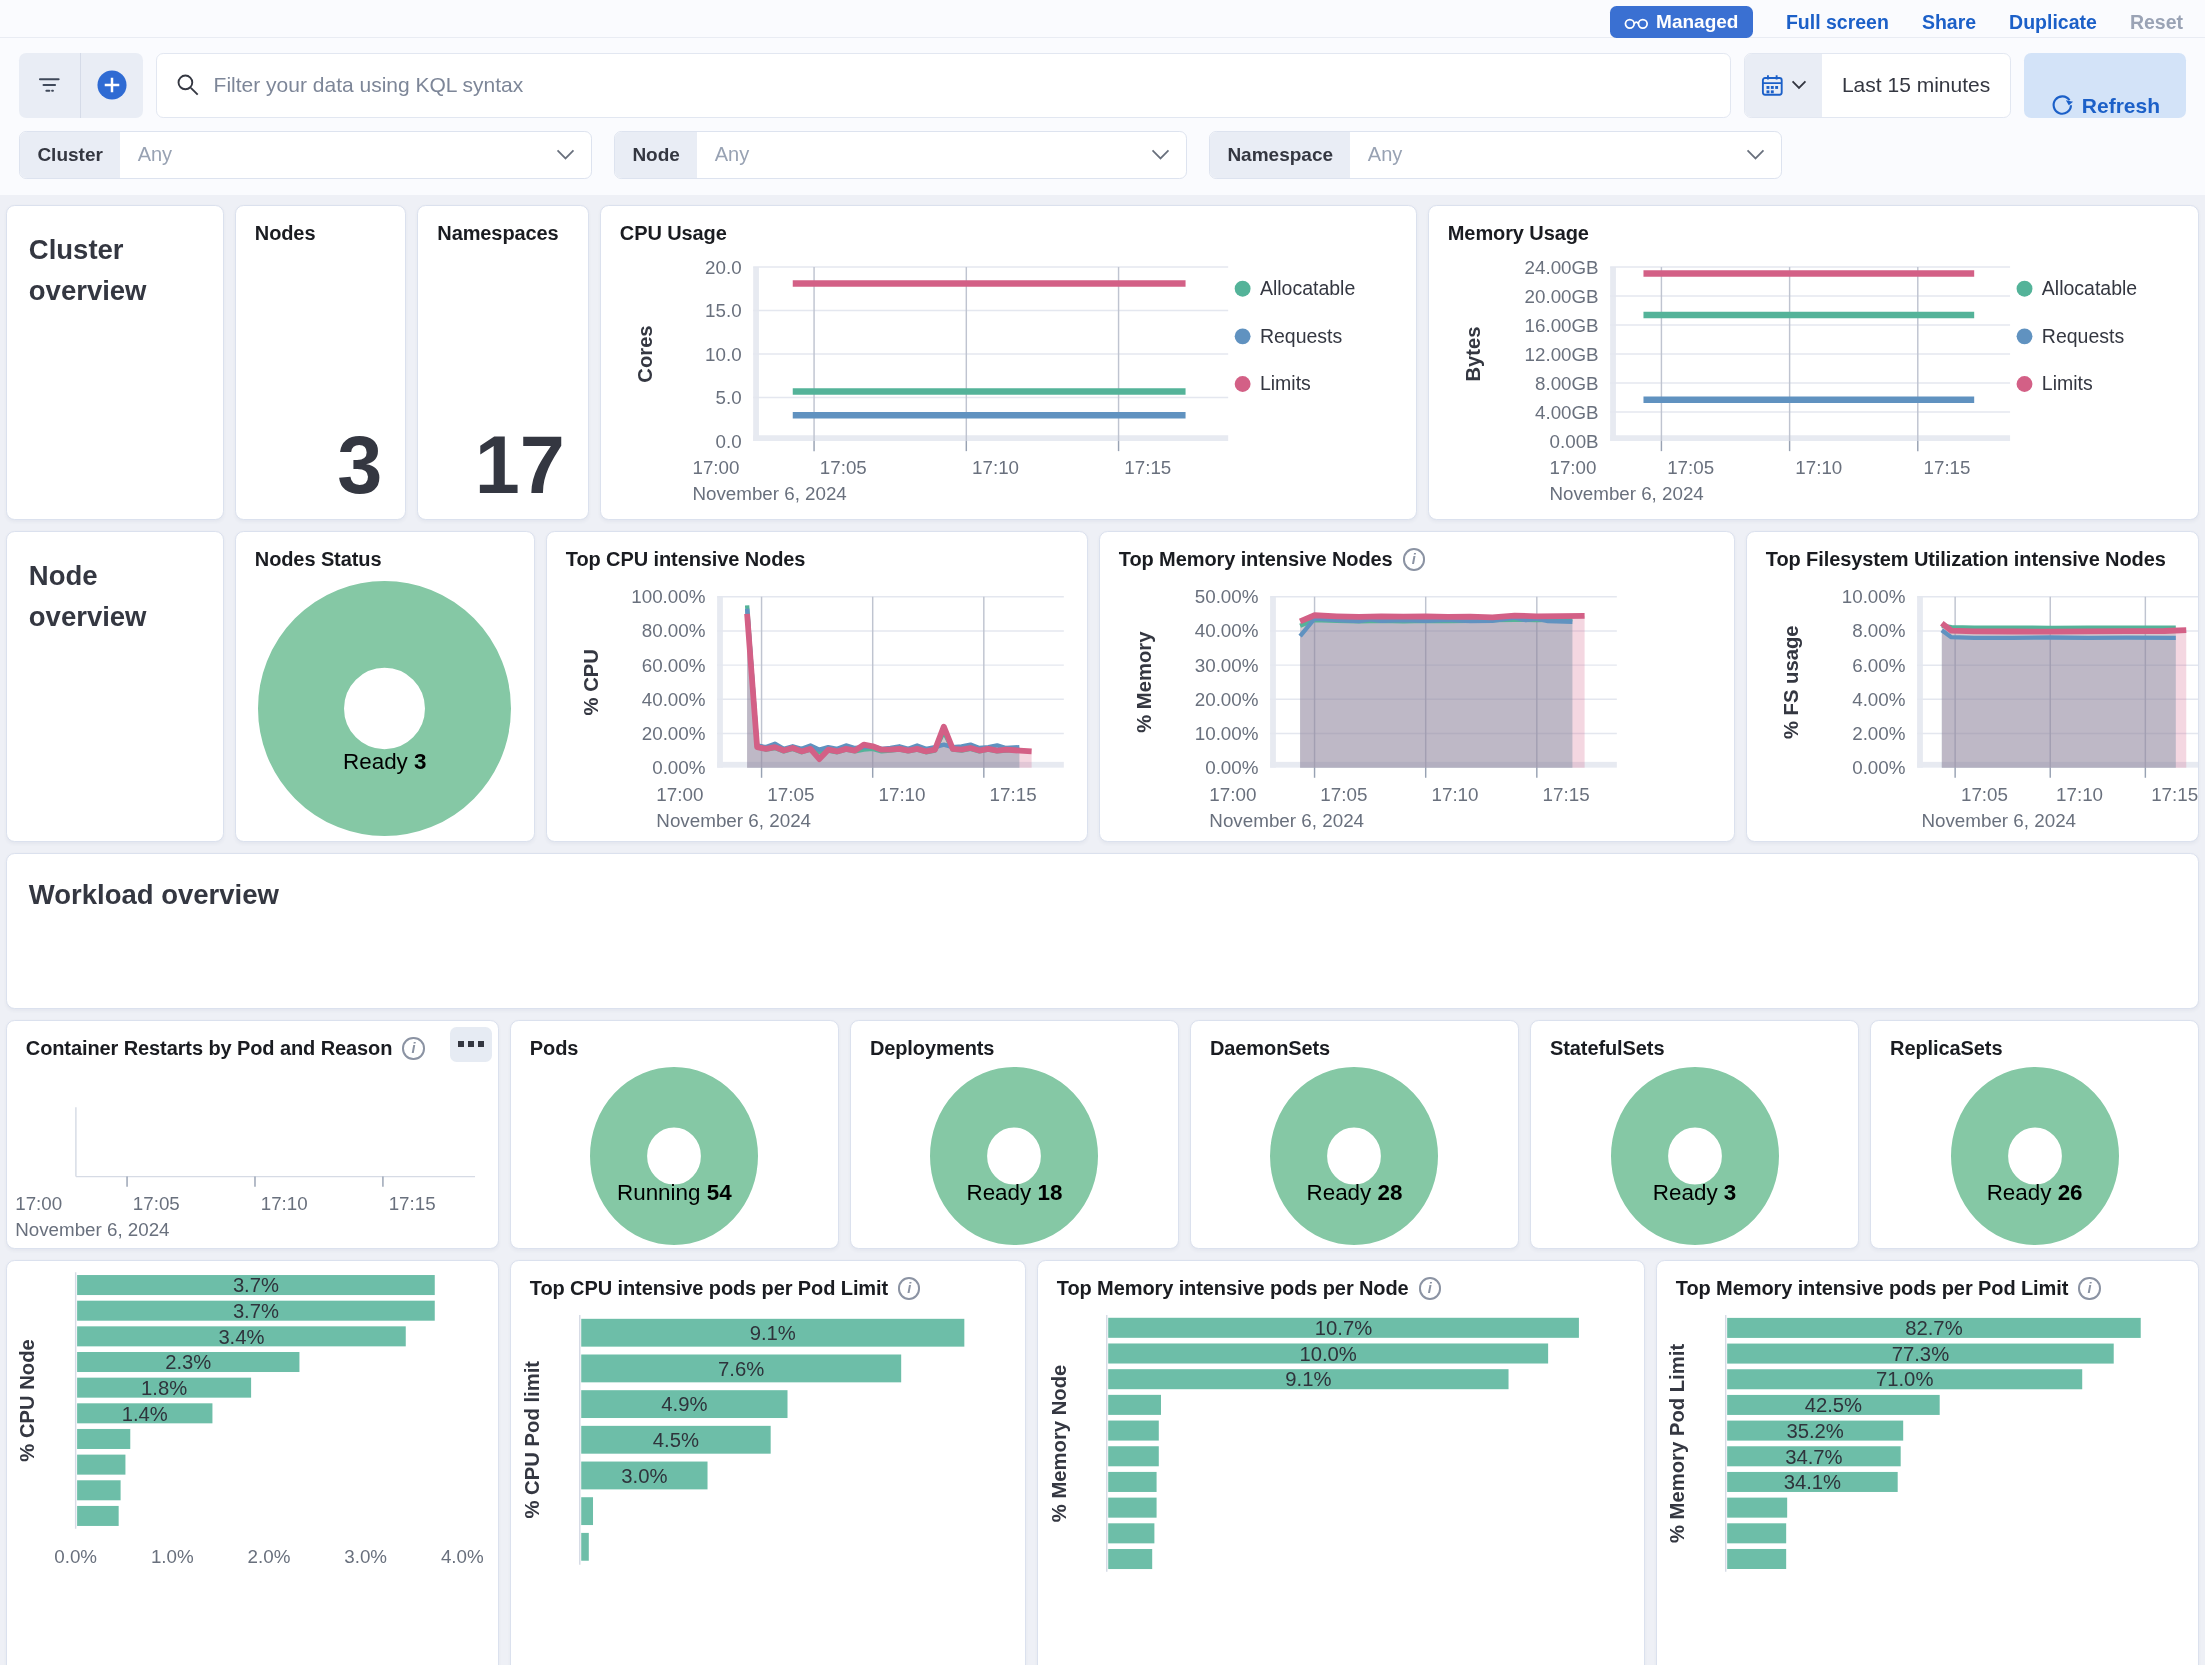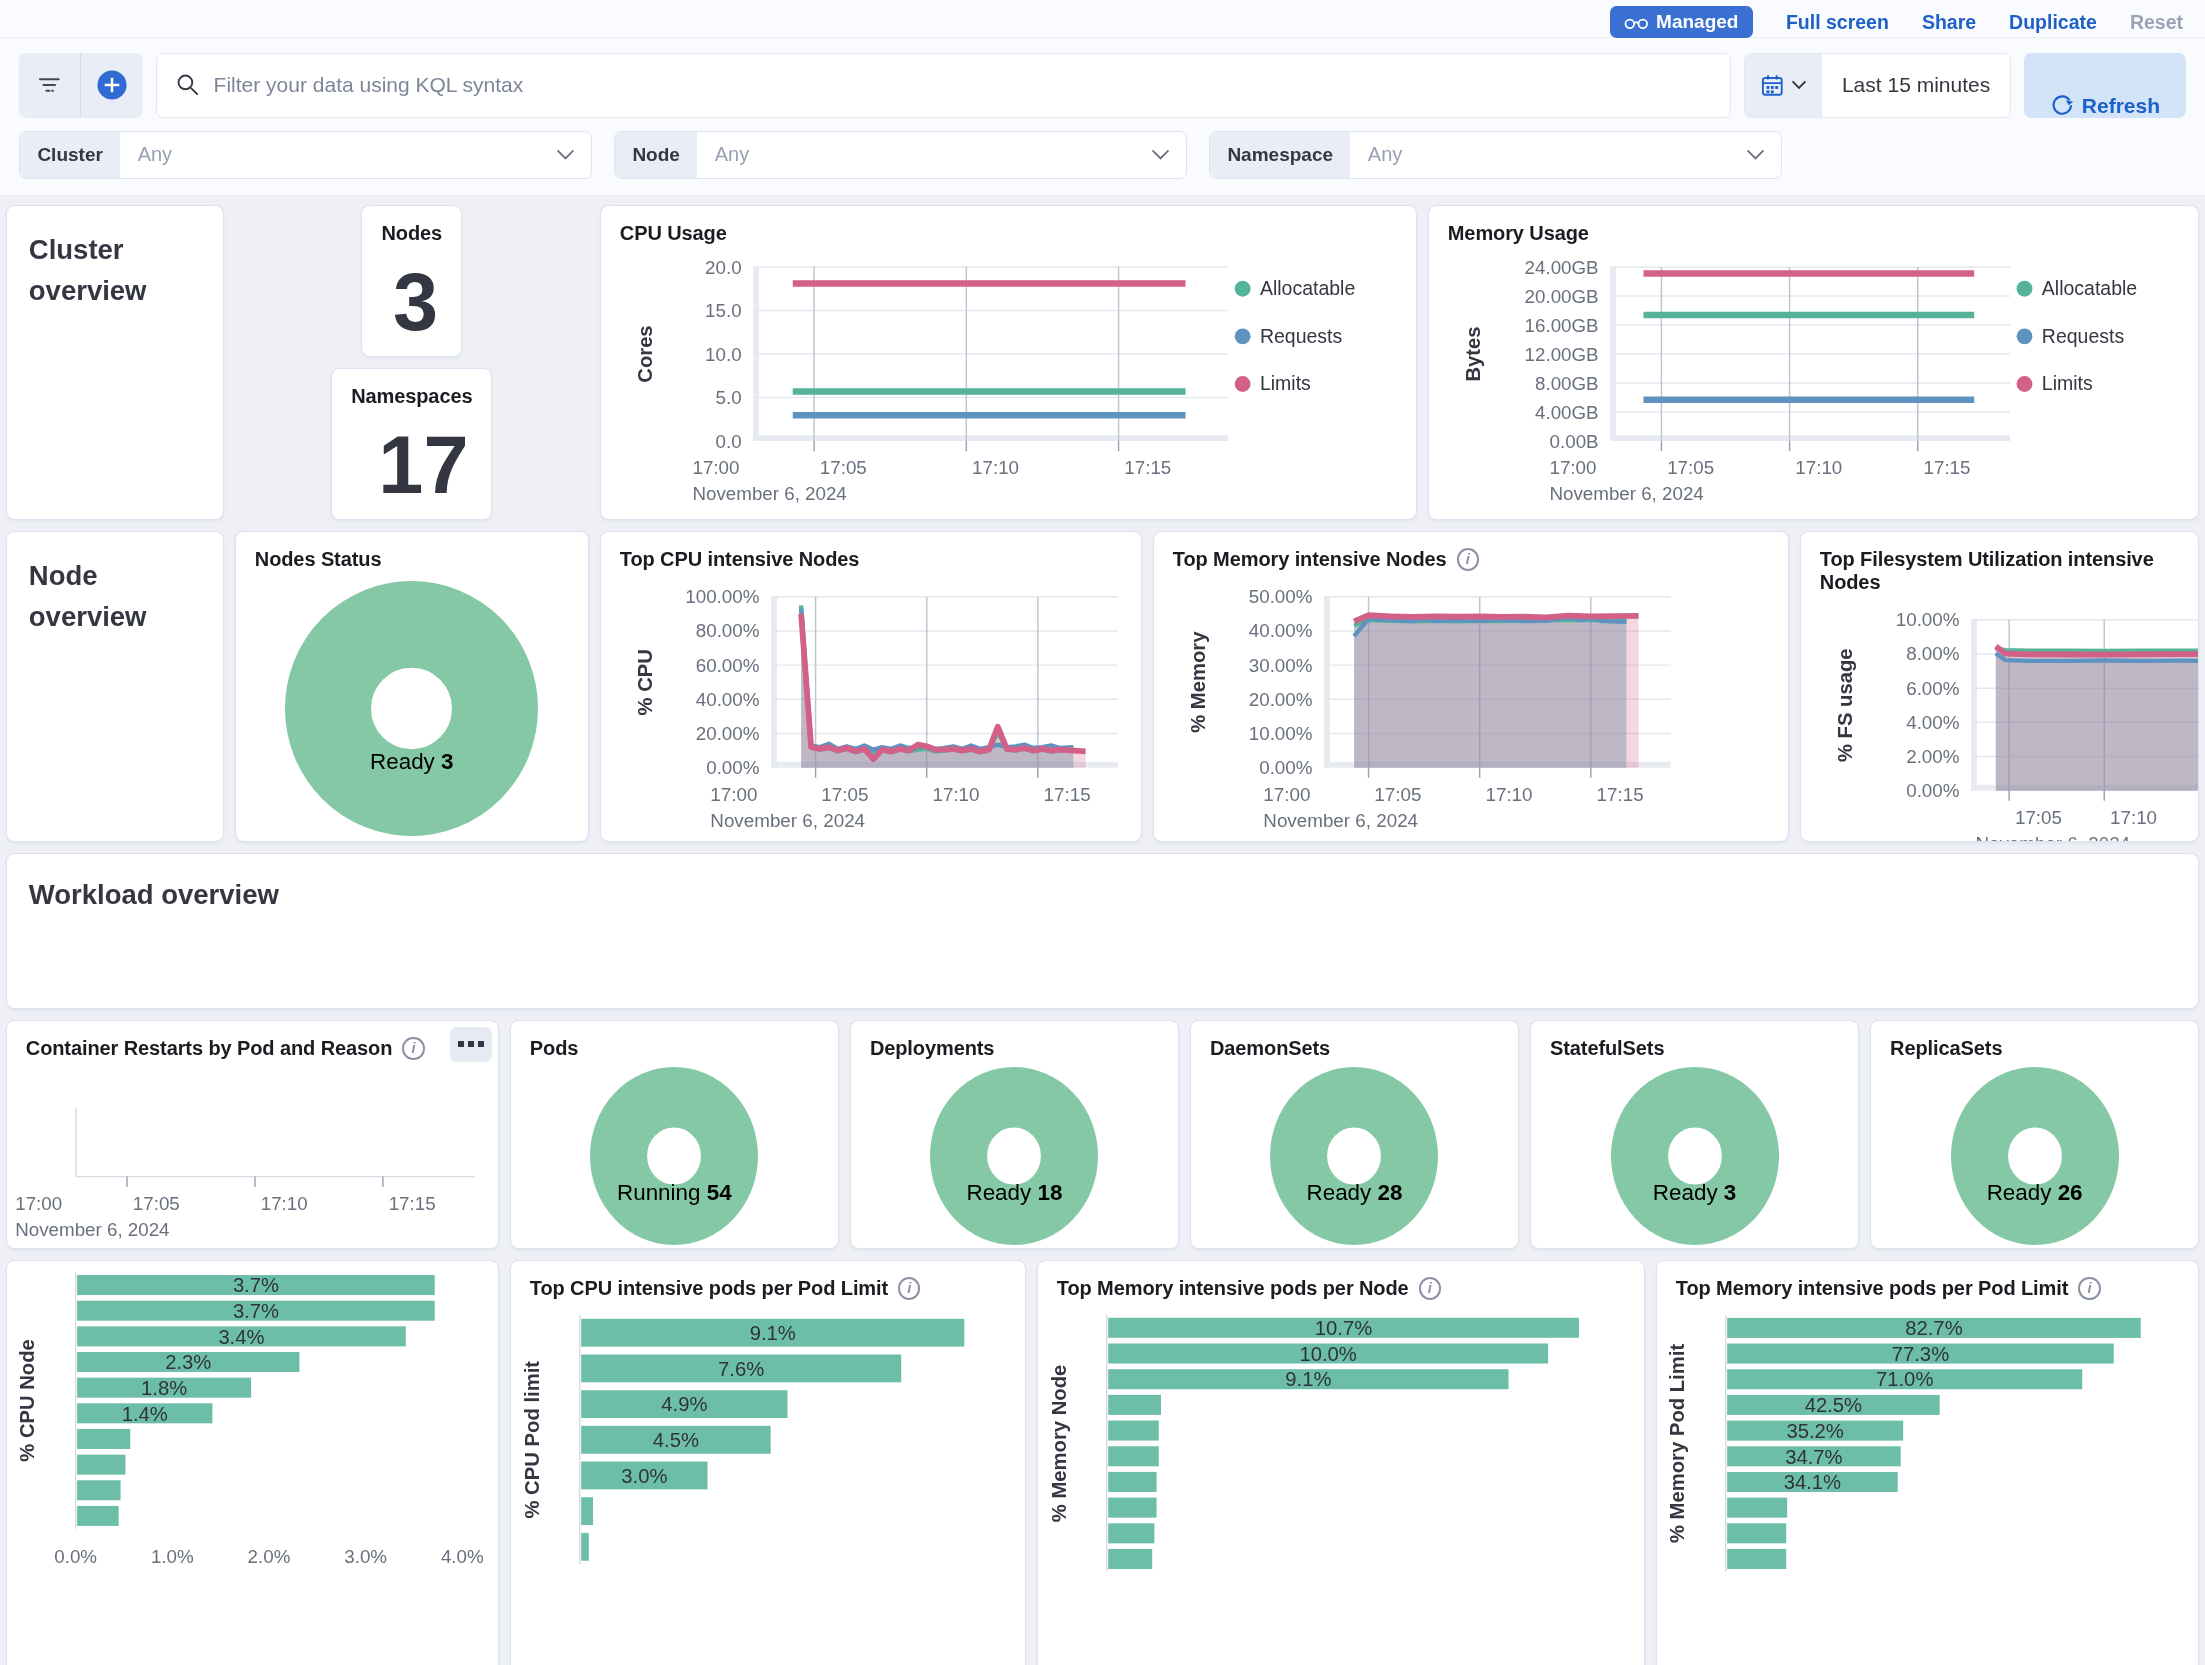--- a/index.html
+++ b/index.html
@@ -33,21 +33,21 @@
 
   
   .content { padding:10px 5.8px 5.8px; display:flex; flex-direction:column; gap:11px; }
   .row { display:flex; gap:11px; }
   .panel { background:#fff; border:1.4px solid #dbe1ee; border-radius:8.7px; box-shadow:0 1.4px 3.6px rgba(40,60,100,.05); position:relative; display:flex; flex-direction:column; overflow:hidden; }
   .row-a .panel, .row-a .stack { height:315px; }
   .row-b .panel { height:311px; }
   .row-c .panel { height:156px; }
   .row-d .panel { height:229px; }
   .row-e .panel { height:463px; }
-  .stack { display:flex; flex-direction:column; gap:11px;align-items:center; }
+  .stack { display:flex; gap:11px; }
   .stack .panel { flex:1; height:auto; }
 
   .ptitle { display:flex; align-items:center; padding:16px 19px 4.3px; font-size:20px; font-weight:700; color:#1a1c21; letter-spacing:-0.1px; flex:none; }
   .md-title { font-size:27.5px; font-weight:700; color:#343741; padding:23px 22px; line-height:1.5; }
   .metric { justify-content:space-between; }
   .metric-value { align-self:flex-end; font-size:81px; font-weight:700; color:#343741; padding:0 23px 13px; line-height:1; }
 
   .info { display:inline-flex; align-items:center; justify-content:center; width:22.4px; height:22.4px; border:2.2px solid #8b93a3; border-radius:50%; color:#8b93a3; font-size:14.5px; font-weight:700; margin-left:10px; flex:none; }
   .info::after { content:"i"; font-style:italic; }
   .opts { position:absolute; top:5.8px; right:5.8px; width:42px; height:35px; background:#e6ebf3; border-radius:6.5px; display:flex; align-items:center; justify-content:center; gap:4.3px; cursor:pointer; }
@@ -270,21 +270,21 @@
             <text x="848" y="196" fill="#343741" font-size="27" text-anchor="start" font-weight="400">Limits</text>
             <text x="0" y="0" fill="#343741" font-size="28" text-anchor="middle" font-weight="700" transform="translate(70 145.5) rotate(-90)">Bytes</text>
           </svg></div>
     </div>
   </div>
 
   <div class="row row-b">
     <div class="panel" style="width:218px">
       <div class="md-title">Node overview</div>
     </div>
-    <div class="panel" style="width:354px">
+    <div class="panel" style="width:300px">
       <div class="ptitle">Nodes Status</div>
       <div class="donut-wrap">
         <div class="donut big">
           <svg viewBox="0 0 100 100" preserveAspectRatio="none">
               <circle cx="50" cy="50" r="33" fill="none" stroke-width="34"></circle>
             </svg>
           <div class="donut-label"><span>Ready</span> <b>3</b></div>
         </div>
       </div>
     </div>

